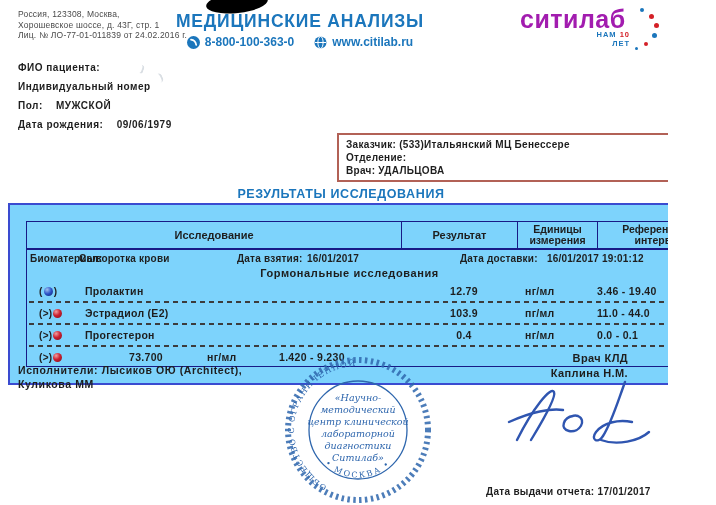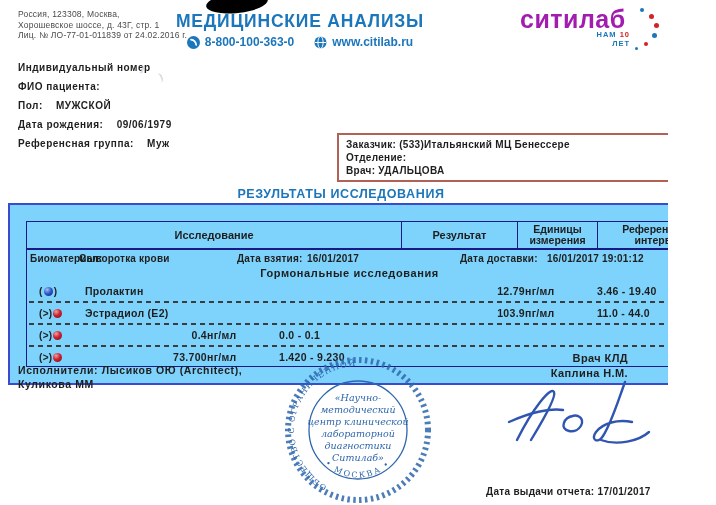--- a/index.html
+++ b/index.html
@@ -54,21 +54,21 @@
   .th1{width:375px;} .th2{width:116px;} .th3{width:80px;font-size:10.5px;line-height:11px;}
   .th4{flex:1;border-right:none;font-size:10.5px;line-height:11px;}
   .bio{position:relative;height:17px;font-size:10px;font-weight:bold;letter-spacing:0.2px;}
   .bio span{position:absolute;top:3px;white-space:nowrap;}
   .b1{left:3px;} .b2{left:52px;} .b3{left:210px;} .b4{left:280px;} .b5{left:433px;} .b6{left:520px;}
   .section{height:15px;text-align:center;font-weight:bold;font-size:11px;letter-spacing:0.6px;
            padding-right:48px;}
   .trow{display:flex;align-items:center;height:18px;font-size:10.5px;font-weight:bold;letter-spacing:0.3px;}
   .cflag{width:58px;padding-left:12px;box-sizing:border-box;display:flex;align-items:center;gap:1px;
          font-size:10px;}
-  .cname{width:318px;} .cres{width:122px;text-align:right;} .cunit{width:64px;}
+  .cname{width:318px;} .cres{width:122px;text-align:center;} .cunit{width:64px;}
   .cref{flex:1;padding-left:8px;}
   .ball{width:9px;height:9px;border-radius:50%;display:inline-block;
         background:radial-gradient(circle at 35% 30%,#f2a0a0 0%,#cc2030 45%,#7d0f1c 100%);}
   .cflag[data-flag="normal"] .ball{background:radial-gradient(circle at 35% 30%,#9ec2f0 0%,#2a52c8 50%,#10236e 100%);}
   .dash{height:2px;margin:1px 2px;
         background:repeating-linear-gradient(90deg,#3c3c3c 0 5px,transparent 5px 9px);}
 
   
   .execs{position:absolute;left:18px;top:363px;font-size:10.5px;font-weight:bold;
          letter-spacing:0.6px;line-height:14px;}
@@ -121,36 +121,32 @@
         <i class="d2"></i>
         <i class="d3"></i>
         <i class="d4"></i>
         <i class="d5"></i>
         <i class="d6"></i>
     </div>
   </div>
 
   <div class="patient">
     <div class="prow">
+      <span>ФИО пациента:</span>
+    </div>
+    <div class="prow">
       <span>Индивидуальный номер</span>
-    </div>
-    <div class="prow">
-      <span>ФИО пациента:</span>
     </div>
     <div class="prow">
       <span>Пол:</span>
       <span class="val">МУЖСКОЙ</span>
     </div>
     <div class="prow">
       <span>Дата рождения:</span>
       <span class="val">09/06/1979</span>
-    </div>
-    <div class="prow">
-      <span>Референсная группа:</span>
-      <span class="val">Муж</span>
     </div>
   </div>
   <span class="faint f1"></span>
   <span class="faint f2"></span>
 
   <div class="order-box">
     <div>Заказчик: (533)Итальянский МЦ Бенессере</div>
     <div>Отделение:</div>
     <div>Врач: УДАЛЬЦОВА</div>
   </div>
@@ -202,20 +198,21 @@
         <span class="cref">11.0 - 44.0</span>
       </div>
       <div class="dash"></div>
 
       <div class="trow">
         <span class="cflag" data-flag="high">
             <span>(&gt;)</span>
             <span class="ball"></span>
             <span></span>
           </span>
+        <span class="cname">Прогестерон</span>
         <span class="cres">0.4</span>
         <span class="cunit">нг/мл</span>
         <span class="cref">0.0 - 0.1</span>
       </div>
       <div class="dash"></div>
 
       <div class="trow">
         <span class="cflag" data-flag="high">
             <span>(&gt;)</span>
             <span class="ball"></span>

